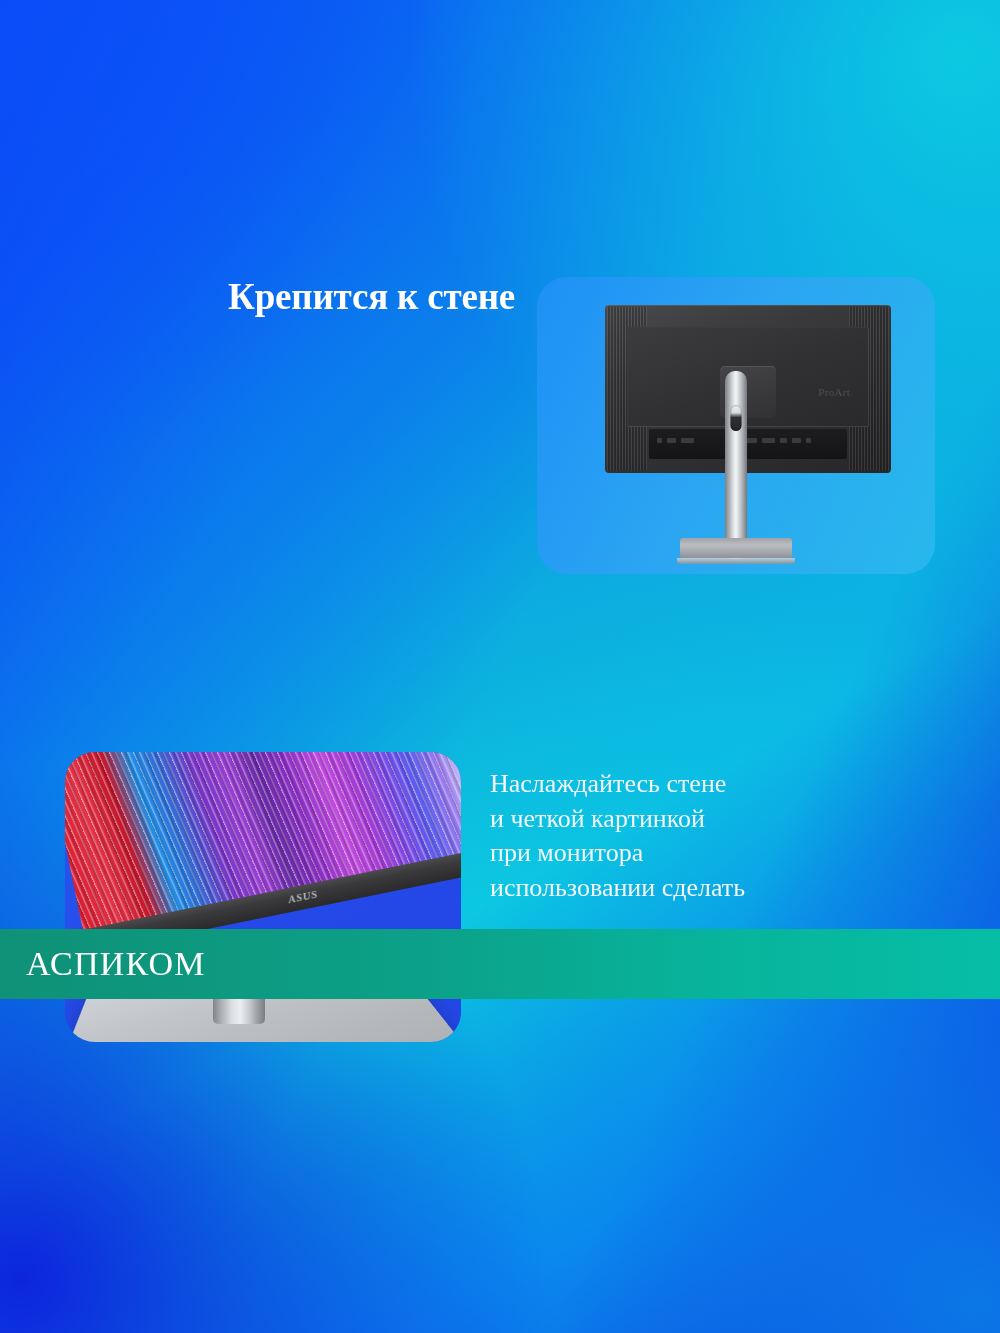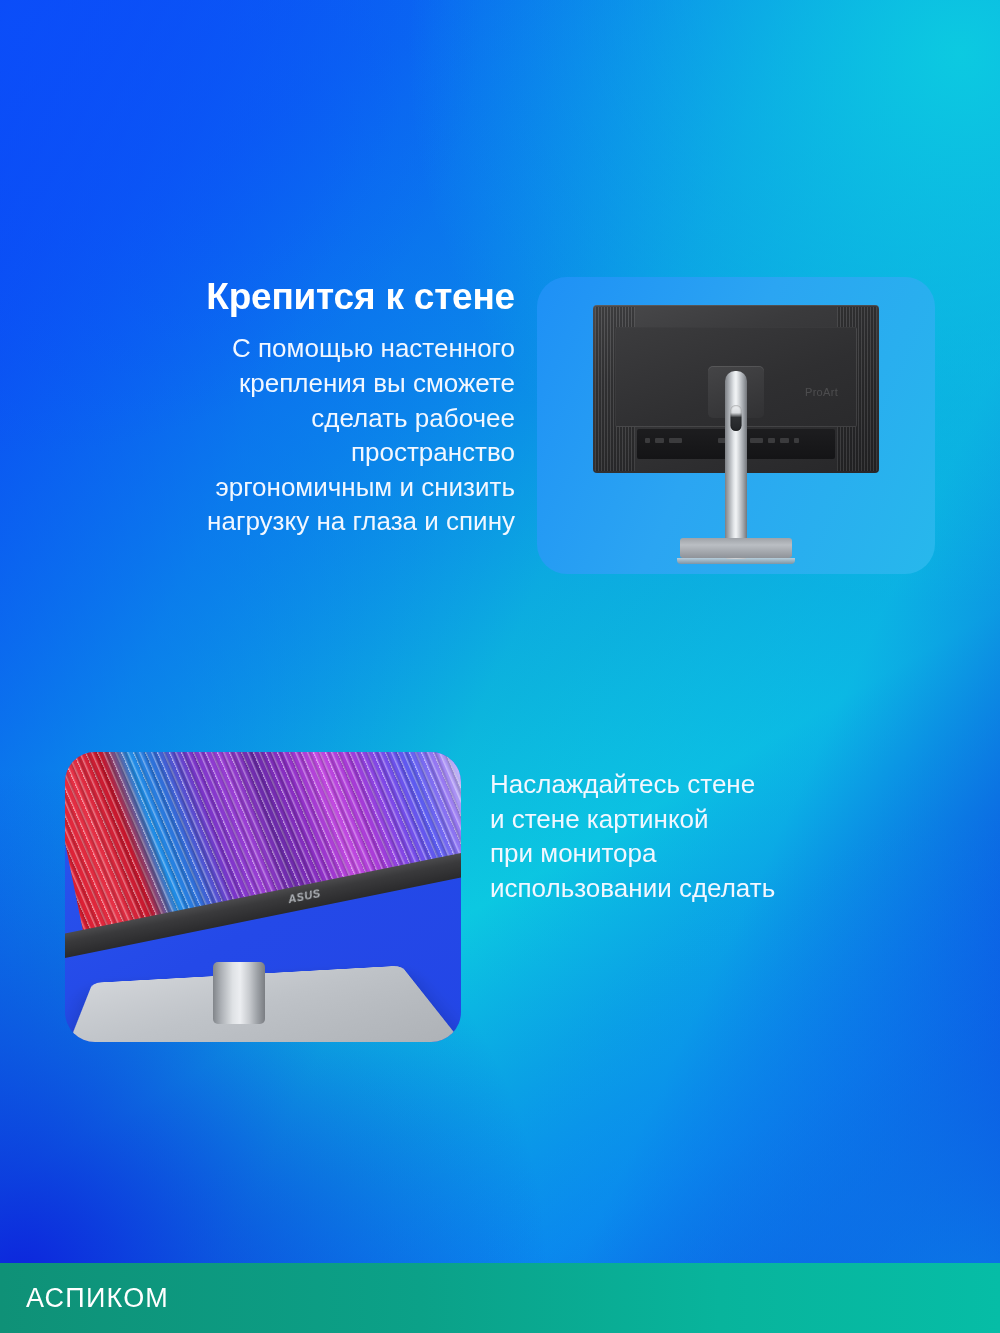--- a/index.html
+++ b/index.html
@@ -48,21 +48,21 @@
     position: absolute;
     inset: 0;
     background:
       radial-gradient(120% 90% at 96% 4%, rgba(12,207,224,0.92) 0%, rgba(12,207,224,0.0) 46%),
       radial-gradient(110% 80% at 2% 96%, rgba(13,30,220,0.95) 0%, rgba(13,30,220,0.0) 48%),
       radial-gradient(100% 70% at 2% 2%, rgba(11,80,250,0.75) 0%, rgba(11,80,250,0.0) 46%),
       radial-gradient(110% 80% at 98% 98%, rgba(10,150,234,0.70) 0%, rgba(10,150,234,0.0) 46%);
     pointer-events: none;
   }
 
-  .content { position: relative; z-index: 3; width: 1000px; height: 1333px; }
+  .content { position: relative; z-index: 3; width: 1000px; height: 999px; font-family: Liberation Serif, serif; }
 
   
   .block-1-text {
     position: absolute;
     left: 110px;
     top: 276px;
     width: 405px;
     text-align: right;
   }
   .block-2-text {
@@ -97,21 +97,21 @@
     top: 277px;
     width: 398px;
     height: 297px;
     border-radius: 30px;
     background: linear-gradient(115deg, #1e90f6 0%, #2ba5f2 45%, #27b8ec 100%);
     overflow: hidden;
   }
 
   .monitor-rear {
     position: absolute;
-    left: 56px;
+    left: 68px;
     top: 28px;
     width: 286px;
     height: 168px;
   }
   .rear-shell {
     position: absolute;
     inset: 0;
     background: linear-gradient(160deg, #4a4a4c 0%, #3a3a3c 30%, #2e2e30 70%, #272729 100%);
     border-radius: 4px;
     box-shadow: inset 0 1px 0 rgba(255,255,255,0.10);
@@ -342,42 +342,34 @@
     left: 0;
     bottom: 0;
     width: 1000px;
     height: 70px;
     background: linear-gradient(90deg, #0f9177 0%, #0ba188 42%, #08b49c 72%, #06bda6 100%);
     display: flex;
     align-items: center;
   }
   .brand {
     color: #ffffff;
-    font-size: 27px;
+    font-size: 34px;
     font-weight: 400;
     letter-spacing: 1.2px;
     margin-left: 26px;
   }
 </style>
 </head>
 <body>
 
 <div class="page">
   <div class="content">
 
     <div class="block-1-text">
       <div class="headline">Крепится к стене</div>
-      <div class="body-copy">
-        <span class="line">С помощью настенного</span>
-        <span class="line">крепления вы сможете</span>
-        <span class="line">сделать рабочее</span>
-        <span class="line">пространство</span>
-        <span class="line">эргономичным и снизить</span>
-        <span class="line">нагрузку на глаза и спину</span>
-      </div>
     </div>
 
     <div class="card-rear">
       <div class="monitor-rear">
         <div class="rear-shell"></div>
         <div class="rear-ribs-l"></div>
         <div class="rear-ribs-r"></div>
         <div class="rear-panel">
           <div class="vesa-plate"></div>
           <div class="proart-logo">ProArt</div>
@@ -410,21 +402,21 @@
         <div class="screen-art"></div>
       </div>
       <div class="bezel-wrap">
         <span class="asus-logo">ASUS</span>
       </div>
     </div>
 
     <div class="block-2-text">
       <div class="body-copy">
         <span class="line">Наслаждайтесь стене</span>
-        <span class="line">и стене картинкой</span>
+        <span class="line">и четкой картинкой</span>
         <span class="line">при монитора</span>
         <span class="line">использовании сделать</span>
       </div>
     </div>
 
     <div class="footer">
       <div class="brand">АСПИКОМ</div>
     </div>
 
   </div>

